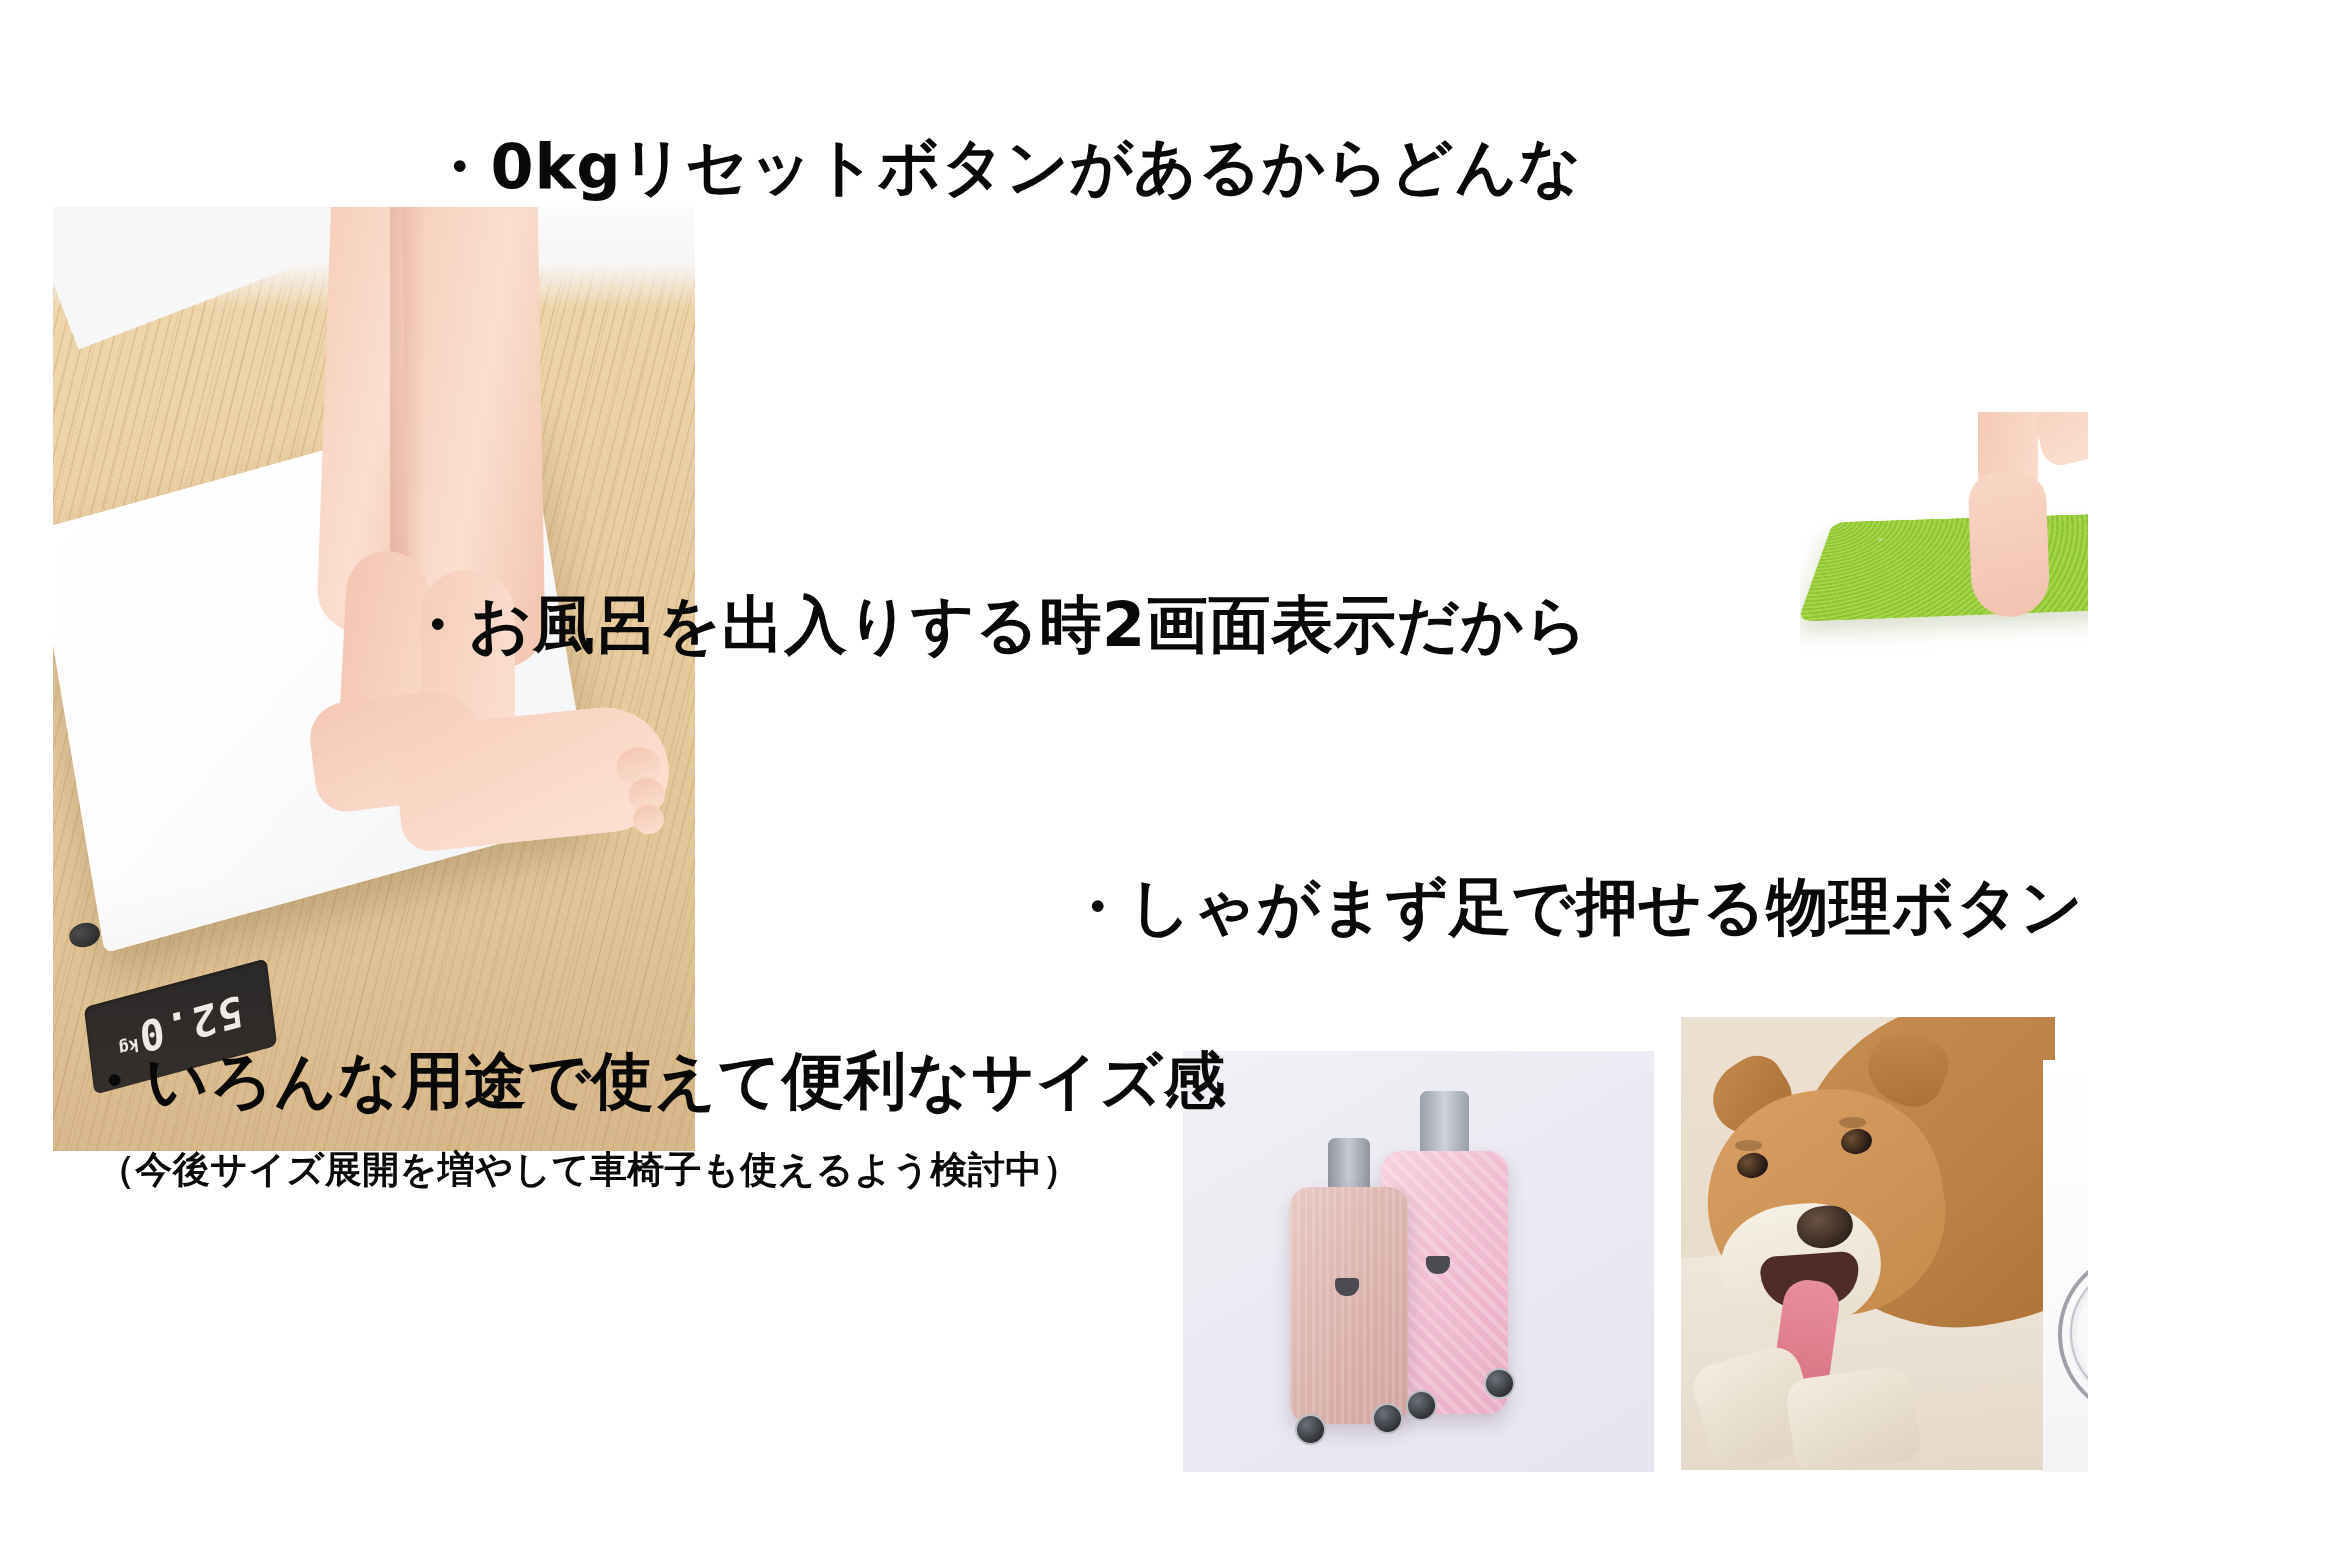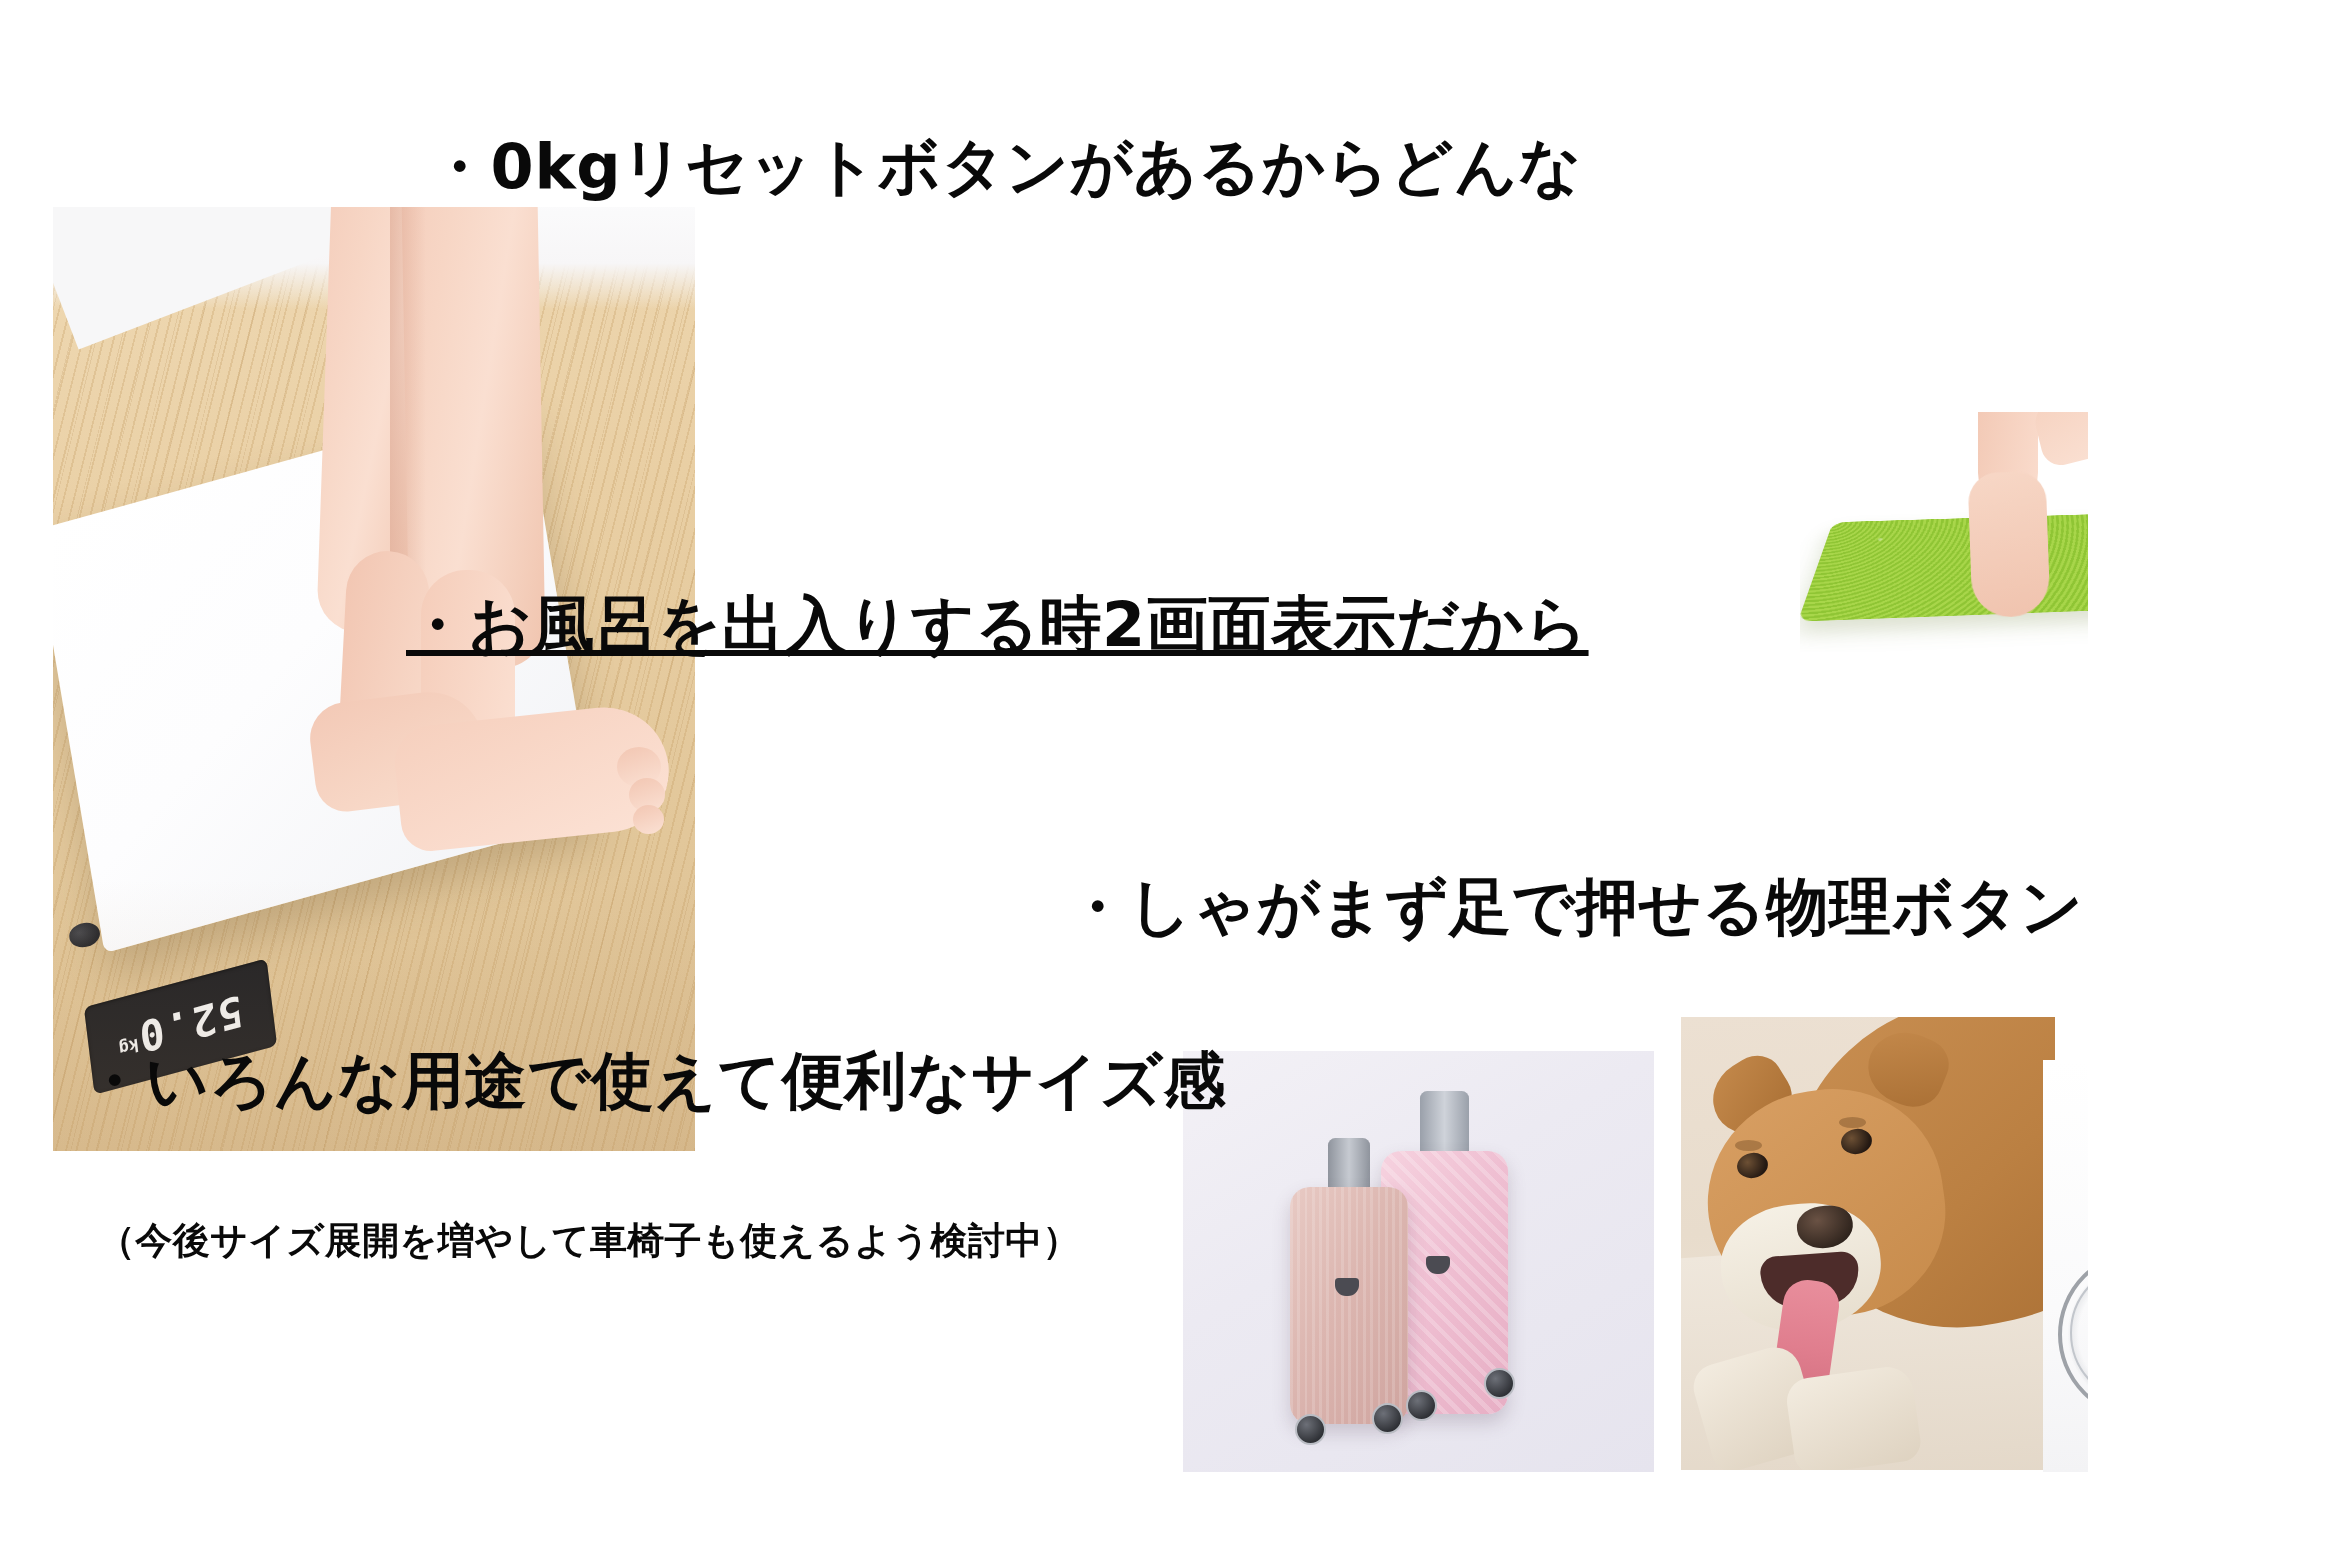--- a/index.html
+++ b/index.html
@@ -392,25 +392,25 @@
     font-weight:700;
     white-space:nowrap;
     letter-spacing:.01em;
     line-height:1.0;
   }
   .txt-lg{ font-size:62px; }
   .txt-sm{ font-size:37px; }
 
   .t-b1l1{ left:428px;  top:136px; }
   .t-b1l2{ left:460px;  top:228px; }
-  .t-b2l1{ left:406px;  top:594px;text-decoration:underline; }
+  .t-b2l1{ left:406px;  top:594px; }
   .t-b2l2{ left:442px;  top:686px; }
   .t-b3l1{ left:1066px; top:876px; }
   .t-b4l1{ left:83px;   top:1050px; }
-  .t-note{ left:98px;  top:1222px; }
+  .t-note{ left:98px;  top:1154px;font-family:Liberation Mono, monospace; }
 </style>
 </head>
 <body>
 
 <div id="slide">
 
   <div class="photo-scale">
     <div class="ps-wood"></div>
     <div class="ps-wood-top"></div>
     <div class="ps-wood-edge"></div>

